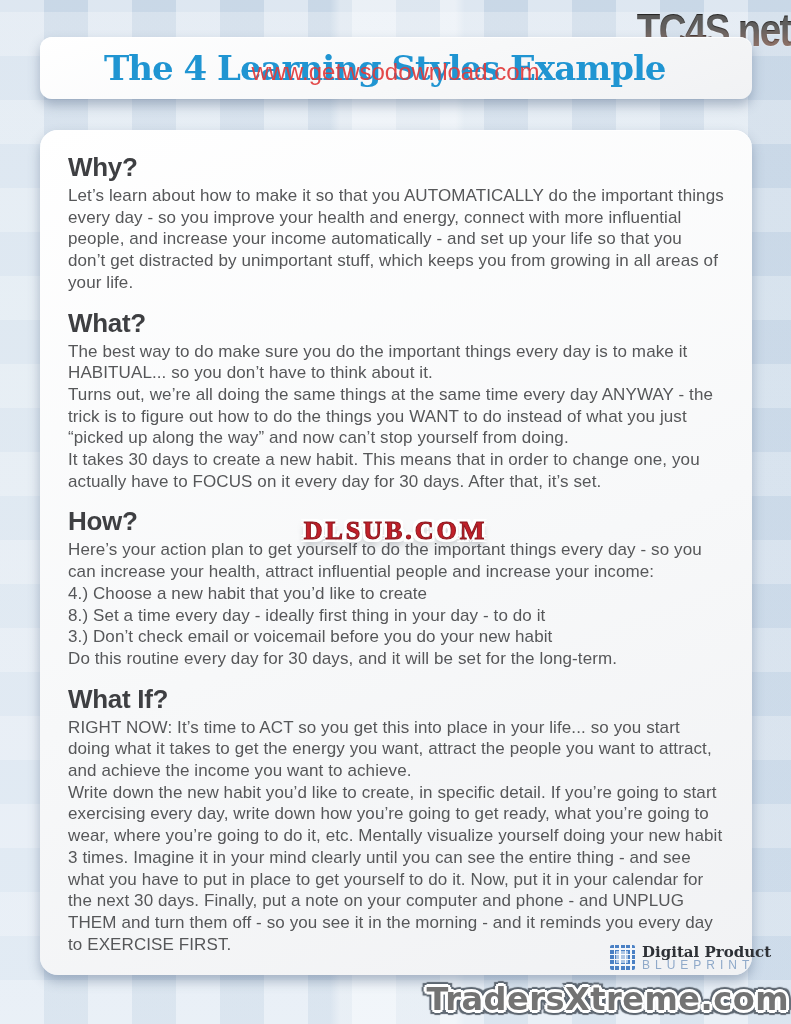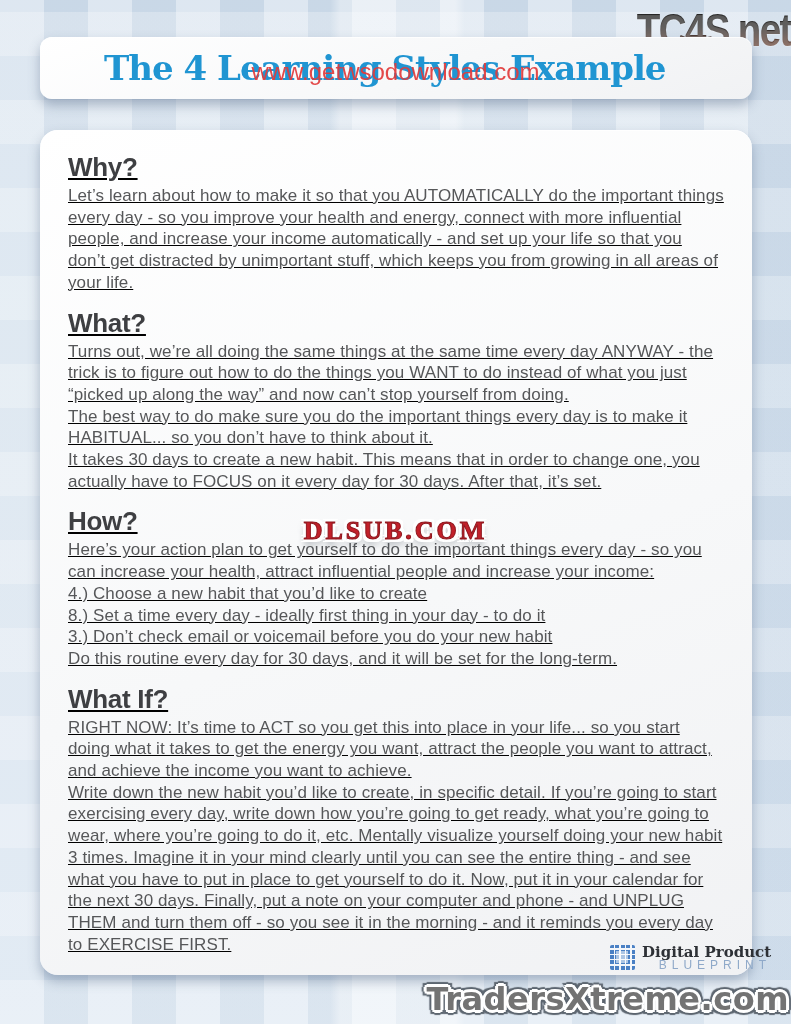--- a/index.html
+++ b/index.html
@@ -43,21 +43,21 @@
     position:absolute; top:2px; right:0px;
     font-size:47px; font-weight:800; letter-spacing:-2px;
     transform:scaleX(0.82); transform-origin:100% 50%;
     background:linear-gradient(180deg, #20201f 15%, #2c2a29 45%, #7c4a38 92%);
     -webkit-background-clip:text; background-clip:text;
     -webkit-text-fill-color:transparent; color:transparent;
     text-shadow:0 1px 1px rgba(255,255,255,0.25);
     white-space:nowrap;
   }
 
-  .main-card { top:130px; height:845px; border-radius:18px;text-decoration:underline; }
+  .main-card { top:130px; height:845px; border-radius:18px; }
   .content { padding:22px 28px 0 28px; }
 
   section h2 {
     font-size:26px; line-height:30px; font-weight:bold;
     color:#3e3f42; margin:14px 0 3px 0; letter-spacing:-0.3px;
   }
   section:first-child h2 { margin-top:0; }
   section p {
     font-size:17px; line-height:21.7px; color:#565759;
     letter-spacing:0.1px;
@@ -84,21 +84,21 @@
     width:25px; height:25px; border-radius:2px;
     background-color:#4a80c4;
     background-image:
       linear-gradient(rgba(255,255,255,0.55), rgba(255,255,255,0.55)),
       repeating-linear-gradient(0deg, transparent 0 4px, #f3f6fa 4px 5.5px),
       repeating-linear-gradient(90deg, transparent 0 4px, #f3f6fa 4px 5.5px);
     background-size:12px 12px, 100% 100%, 100% 100%;
     background-position:6px 6px, 0 0, 0 0;
     background-repeat:no-repeat, repeat, repeat;
   }
-  .dpb-text { display:flex; flex-direction:column;align-items:flex-end; }
+  .dpb-text { display:flex; flex-direction:column; }
   .dpb-title {
     font-family:"DejaVu Serif", serif; font-weight:bold;
     font-size:15px; line-height:16px; color:#2e3136; letter-spacing:0px;
     white-space:nowrap;
   }
   .dpb-sub {
     font-size:12px; letter-spacing:5px; color:#8fa9c9;
     line-height:11px; margin-top:0; white-space:nowrap;
   }
 
@@ -131,22 +131,22 @@
 <div class="card main-card">
   <div class="content">
 
     <section>
       <h2>Why?</h2>
       <p>Let’s learn about how to make it so that you AUTOMATICALLY do the important things every day - so you improve your health and energy, connect with more influential people, and increase your income automatically - and set up your life so that you don’t get distracted by unimportant stuff, which keeps you from growing in all areas of your life.</p>
     </section>
 
     <section>
       <h2>What?</h2>
+      <p>The best way to do make sure you do the important things every day is to make it HABITUAL... so you don’t have to think about it.</p>
       <p>Turns out, we’re all doing the same things at the same time every day ANYWAY - the trick is to figure out how to do the things you WANT to do instead of what you just “picked up along the way” and now can’t stop yourself from doing.</p>
-      <p>The best way to do make sure you do the important things every day is to make it HABITUAL... so you don’t have to think about it.</p>
       <p>It takes 30 days to create a new habit. This means that in order to change one, you actually have to FOCUS on it every day for 30 days. After that, it’s set.</p>
     </section>
 
     <section>
       <h2>How?</h2>
       <p>Here’s your action plan to get yourself to do the important things every day - so you can increase your health, attract influential people and increase your income:</p>
       <p>4.) Choose a new habit that you’d like to create</p>
       <p>8.) Set a time every day - ideally first thing in your day - to do it</p>
       <p>3.) Don’t check email or voicemail before you do your new habit</p>
       <p>Do this routine every day for 30 days, and it will be set for the long-term.</p>

